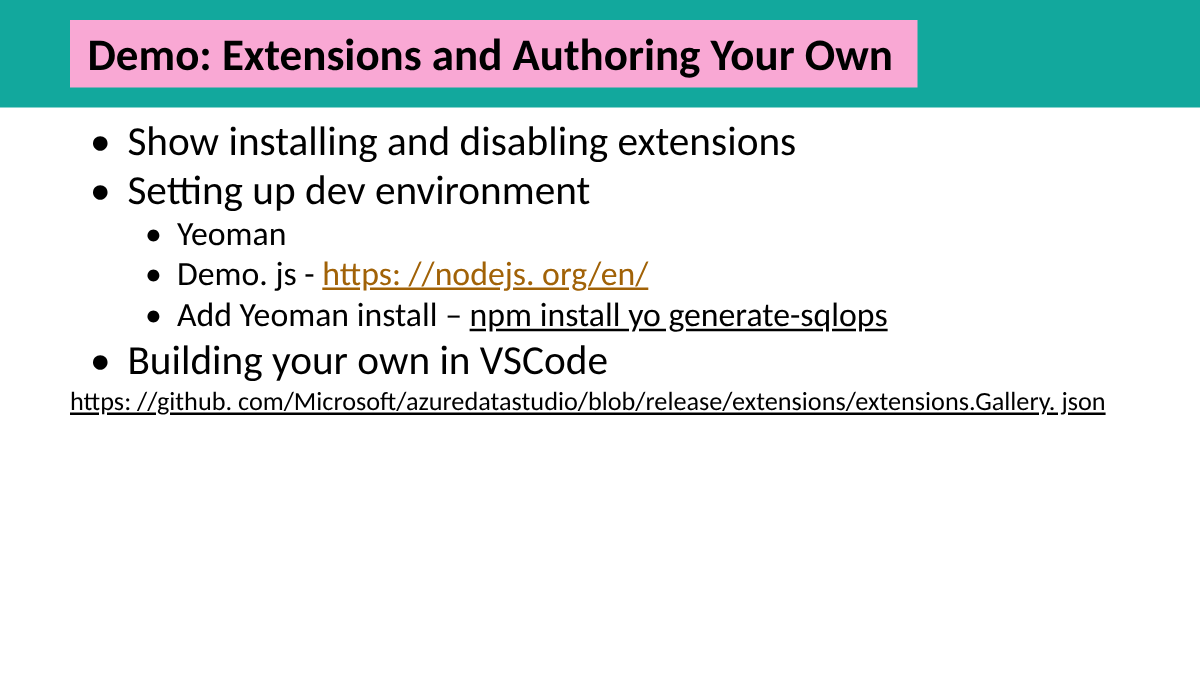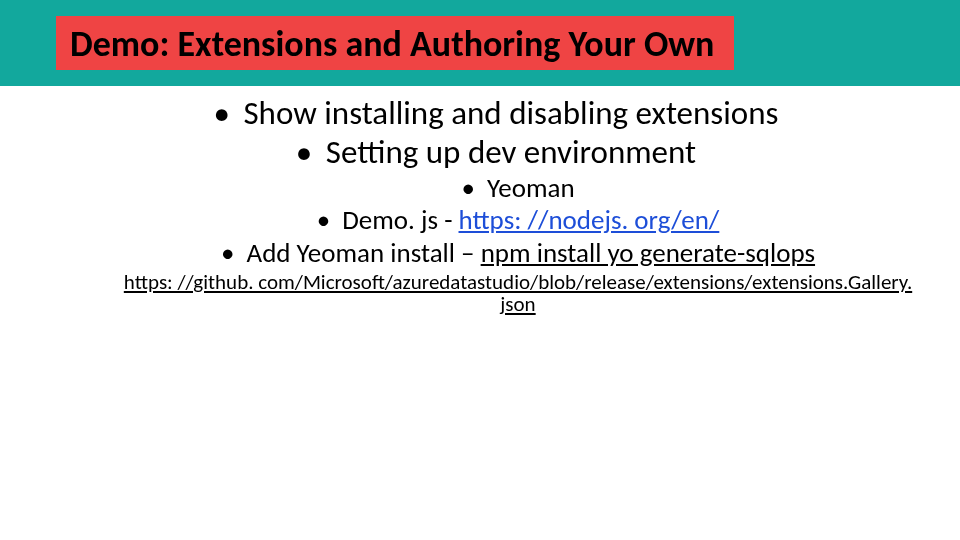--- a/index.html
+++ b/index.html
@@ -12,58 +12,56 @@
     overflow: hidden;
   }
   .title-bar {
     background: #12a89d;
     height: 86px;
     display: flex;
     align-items: center;
     padding-left: 0;
   }
   .title-box {
-    background: #ef4444;
+    background: #f9a8d4;
     margin-left: 56px;
     padding: 10px 20px 6px 14px;
     font-size: 36px;
     font-weight: 700;
     color: #000000;
     line-height: 1.05;
   }
   .content {
     padding: 8px 40px 0 56px;
-    text-align: center;
   }
   .bullet-l1 {
     font-size: 33px;
     line-height: 1.18;
     margin-left: 16px;
   }
   .bullet-l2 {
     font-size: 27px;
     line-height: 1.2;
     margin-left: 60px;
   }
   .bullet-l1::before,
   .bullet-l2::before {
     content: "•";
     margin-right: 6px;
   }
   .link {
     text-decoration: underline;
-    color: #1d4ed8;
+    color: #a16207;
   }
   .link-small {
     font-size: 21px;
     text-decoration: underline;
     color: #000000;
     line-height: 1.05;
     display: block;
-    margin-left: 60px;
     margin-top: 2px;
   }
   .code-run {
     font-size: 27px;
     text-decoration: underline;
   }
 </style>
 </head>
 <body>
 
@@ -86,17 +84,20 @@
   </div>
 
   <div class="bullet-l2">
     <span>Demo. js - </span><span class="link">https: //nodejs. org/en/</span>
   </div>
 
   <div class="bullet-l2">
     <span>Add Yeoman install – </span><span class="code-run">npm install yo generate-sqlops</span>
   </div>
 
+  <div class="bullet-l1">
+    <span>Building your own in VSCode</span>
+  </div>
 
 
   <span class="link-small">https: //github. com/Microsoft/azuredatastudio/blob/release/extensions/extensions.Gallery. json</span>
 
 </div>
 
 </body></html>

